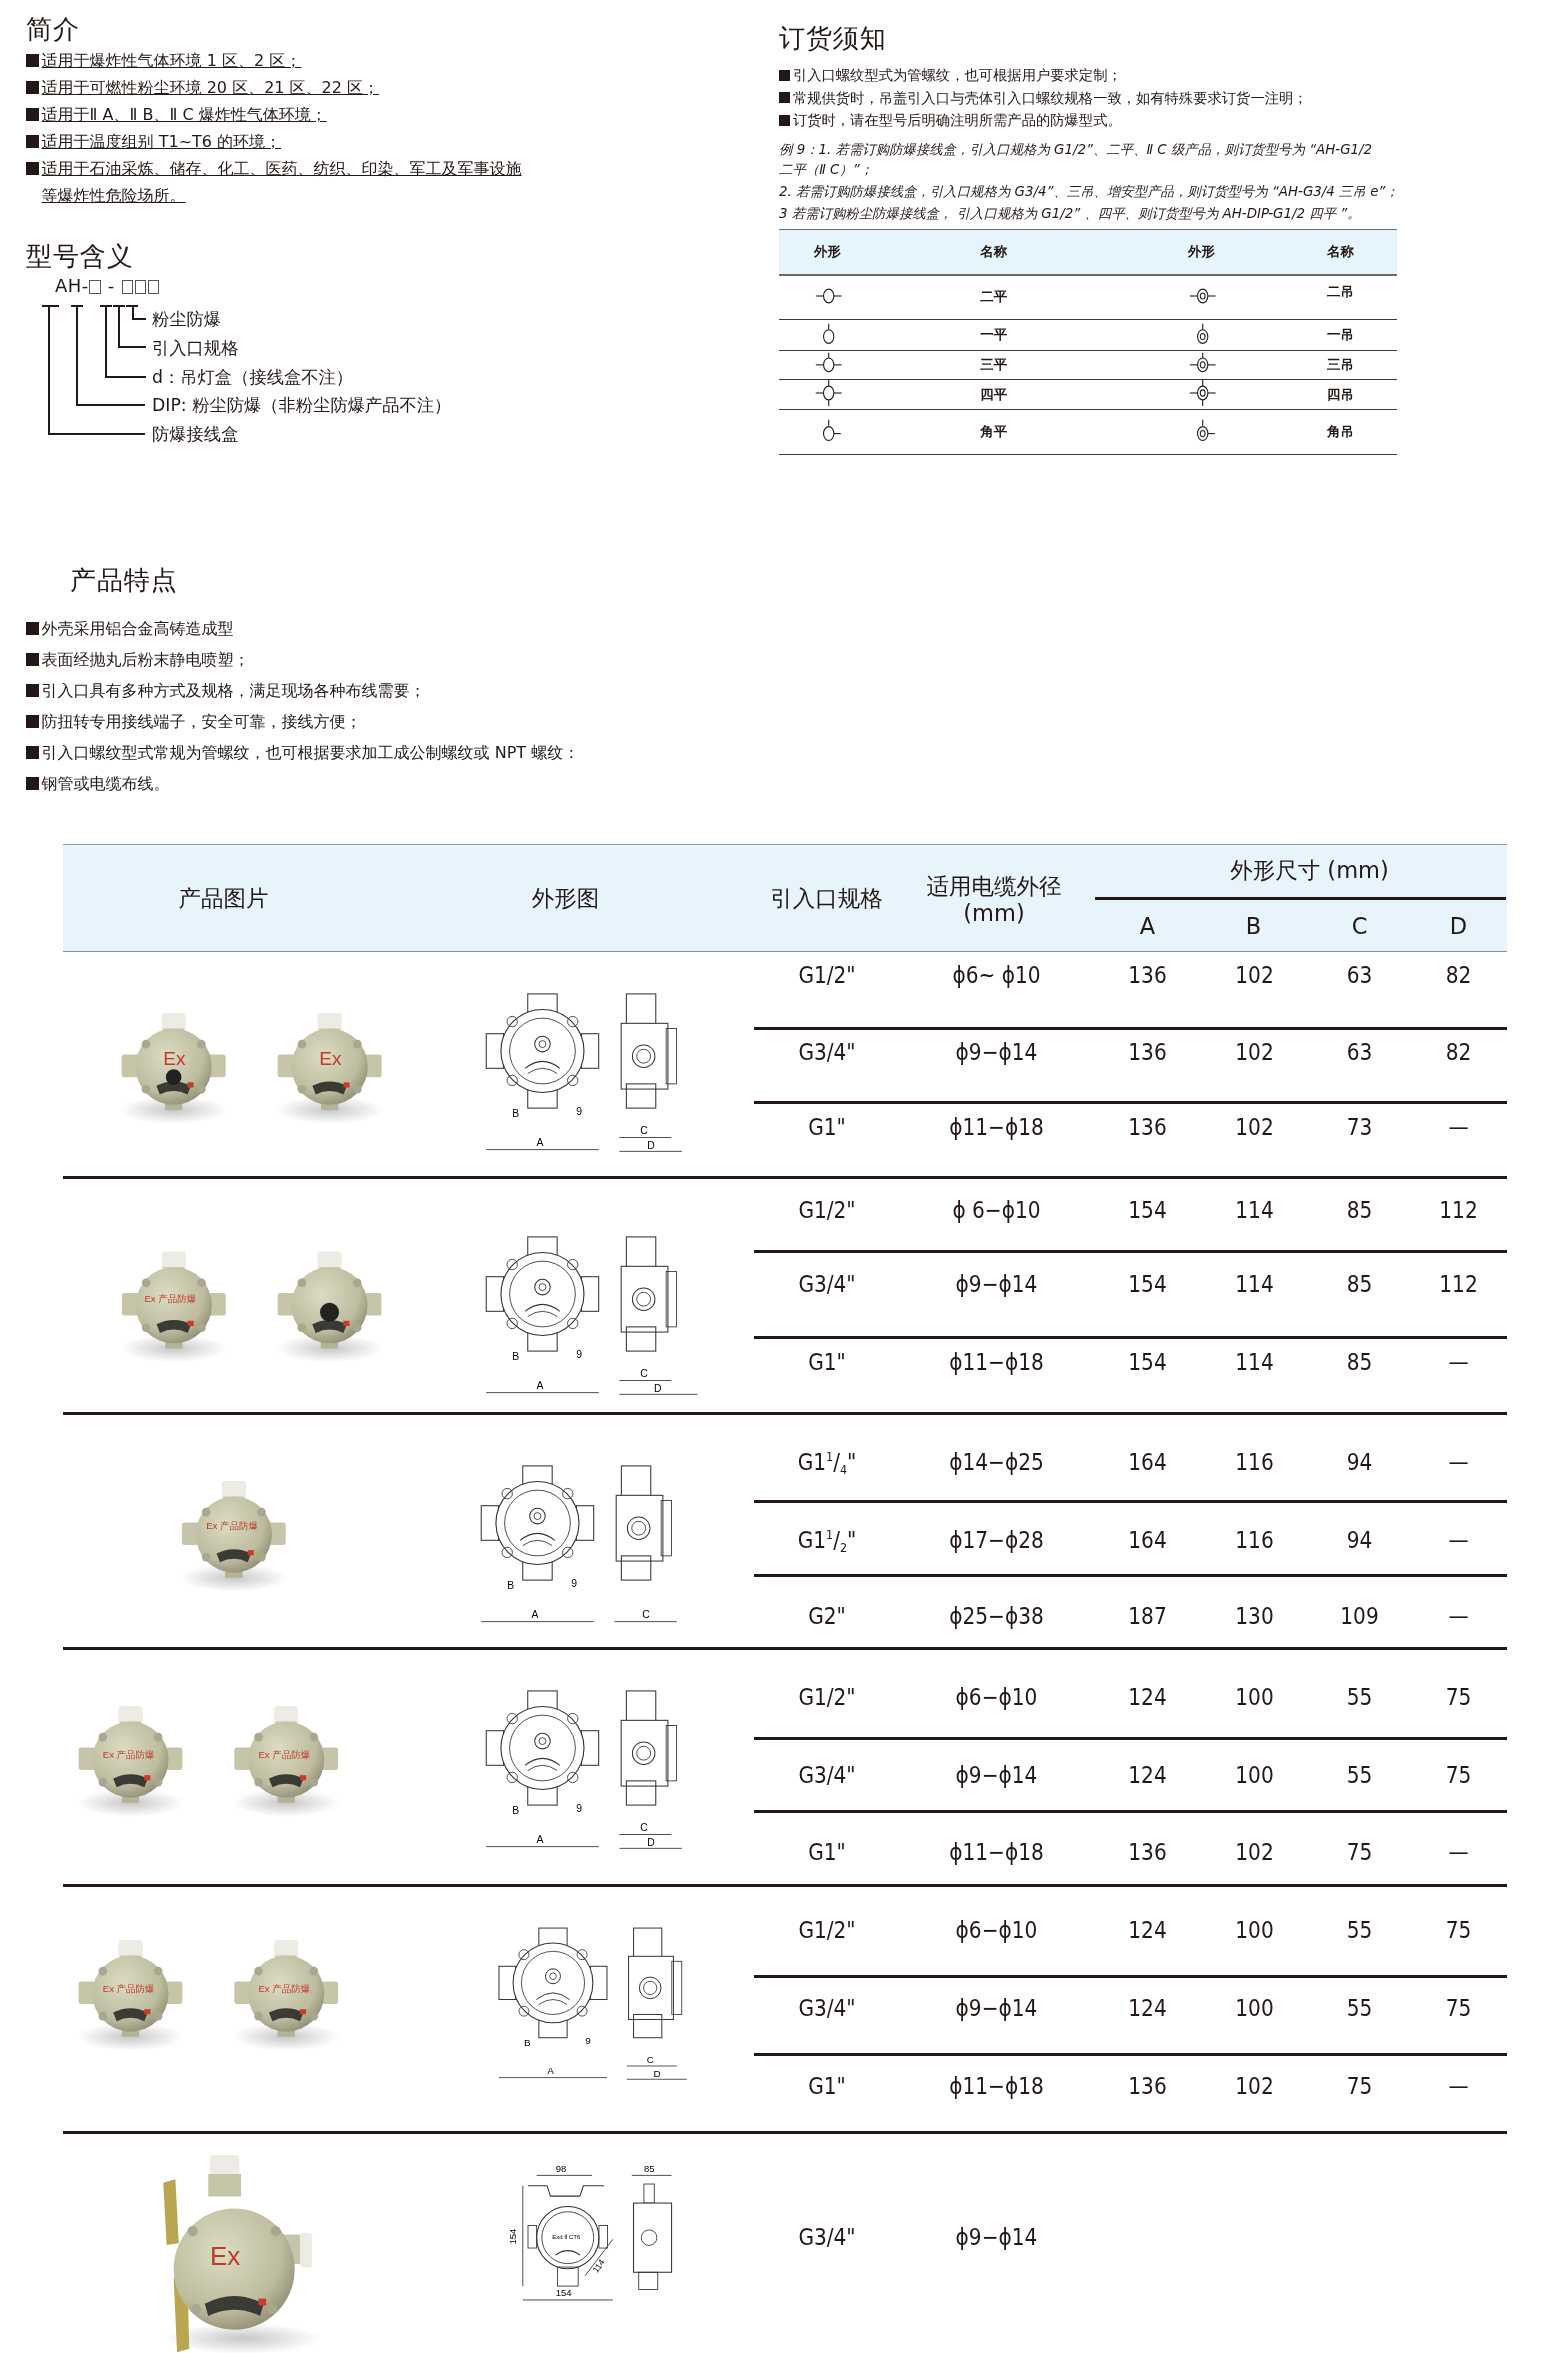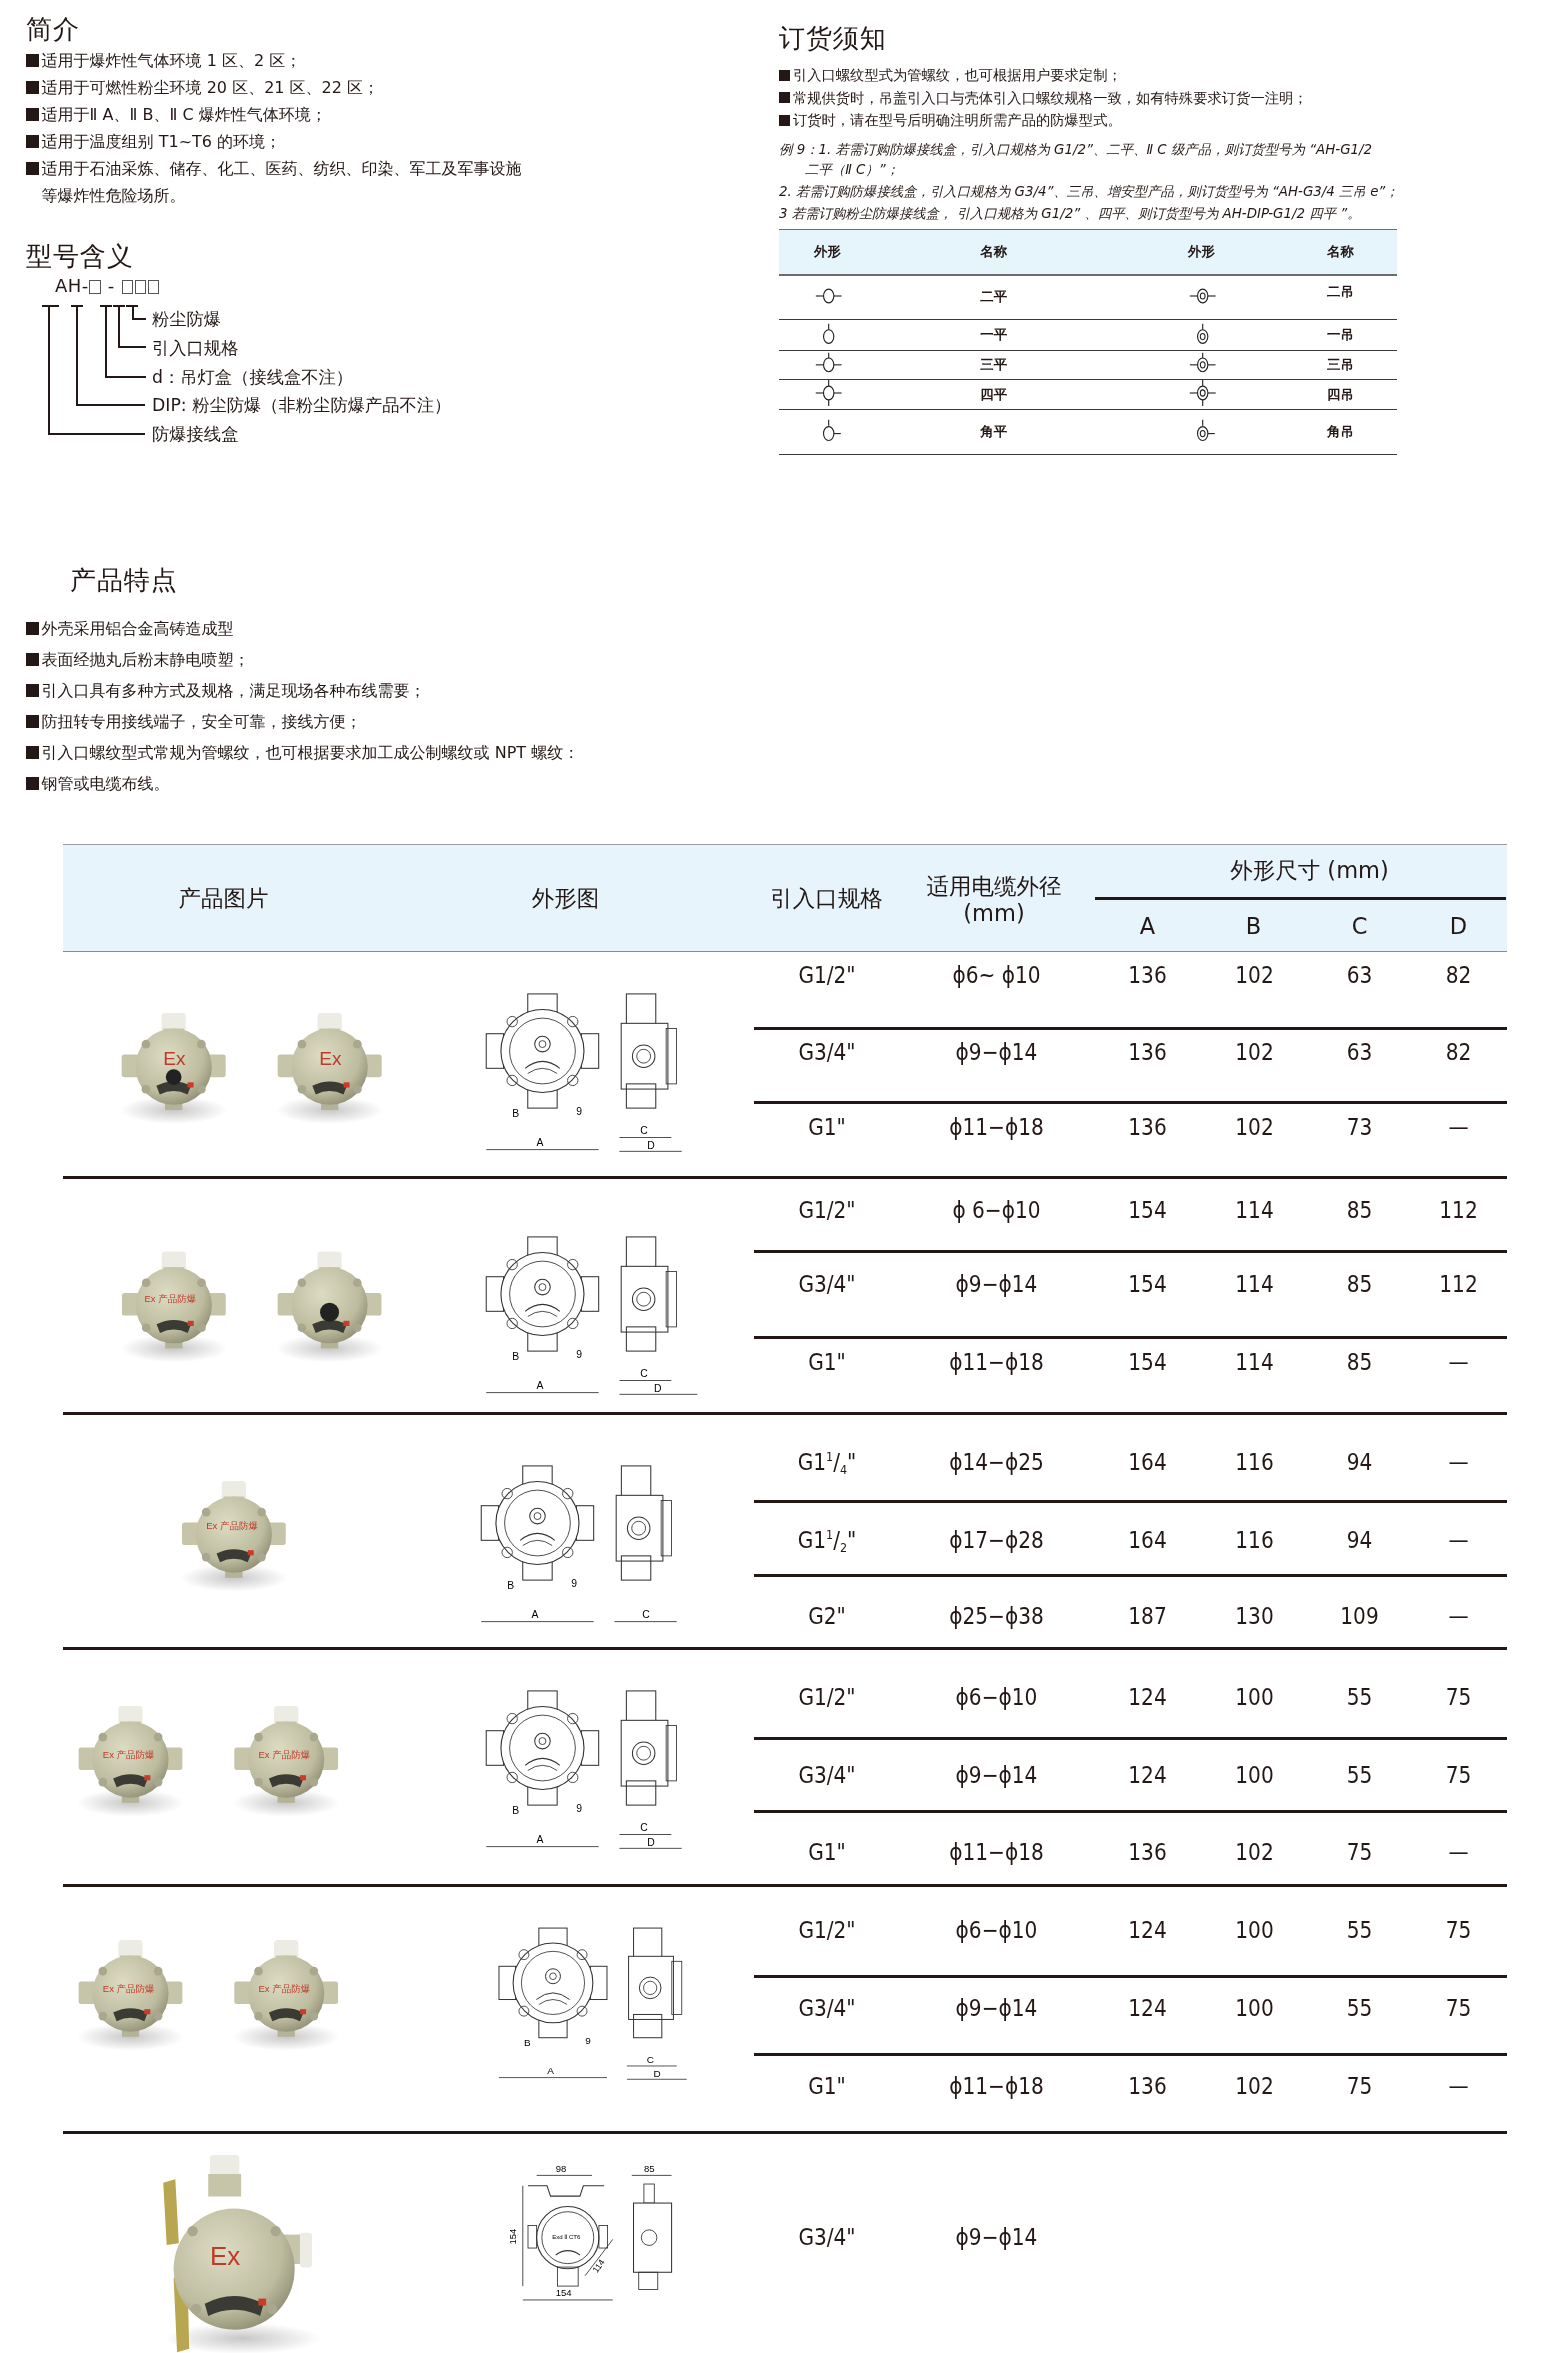--- a/index.html
+++ b/index.html
@@ -43,21 +43,21 @@
   .frac sup { vertical-align: 8.7px; }
   .frac sub { vertical-align: -3.5px; }
 
   .photo { position: absolute; }
   .drawing { position: absolute; }
 </style>
 </head>
 <body>
 
 <div class="abs h2" style="left:26px;top:12px;">简介</div>
-<ul class="abs bullet-list" style="left:26px;top:47px;">
+<ul class="abs bullet-list" style="left:26px;top:47px;text-decoration:underline;">
   <li><span class="sq"></span><span>适用于爆炸性气体环境 1 区、2 区；</span></li>
   <li><span class="sq"></span><span>适用于可燃性粉尘环境 20 区、21 区、22 区；</span></li>
   <li><span class="sq"></span><span>适用于Ⅱ A、Ⅱ B、Ⅱ C 爆炸性气体环境；</span></li>
   <li><span class="sq"></span><span>适用于温度组别 T1~T6 的环境；</span></li>
   <li><span class="sq"></span><span>适用于石油采炼、储存、化工、医药、纺织、印染、军工及军事设施</span></li>
   <li class="cont"><span>等爆炸性危险场所。</span></li>
 </ul>
 
 <div class="abs h2" style="left:26px;top:239px;">型号含义</div>
 <div class="abs model-code" style="left:55px;top:275px;">
@@ -89,21 +89,21 @@
 <div class="abs model-label" style="left:152px;top:393px;">DIP: 粉尘防爆（非粉尘防爆产品不注）</div>
 <div class="abs model-label" style="left:152px;top:422px;">防爆接线盒</div>
 
 <div class="abs h2" style="left:779px;top:21px;">订货须知</div>
 <ul class="abs bullet-list notice-list" style="left:779px;top:64px;">
   <li><span class="sq" style="width:11.3px;height:11.3px;"></span><span>引入口螺纹型式为管螺纹，也可根据用户要求定制；</span></li>
   <li><span class="sq" style="width:11.3px;height:11.3px;"></span><span>常规供货时，吊盖引入口与壳体引入口螺纹规格一致，如有特殊要求订货一注明；</span></li>
   <li><span class="sq" style="width:11.3px;height:11.3px;"></span><span>订货时，请在型号后明确注明所需产品的防爆型式。</span></li>
 </ul>
 <div class="abs example" style="left:779px;top:139px;">例 9：1. 若需订购防爆接线盒，引入口规格为 G1/2”、二平、Ⅱ C 级产品，则订货型号为 “AH-G1/2</div>
-<div class="abs example" style="left:779px;top:159px;margin-left:26px;">二平（Ⅱ C）”；</div>
+<div class="abs example" style="left:779px;top:159px;">二平（Ⅱ C）”；</div>
 <div class="abs example" style="left:779px;top:181px;">2. 若需订购防爆接线盒，引入口规格为 G3/4”、三吊、增安型产品，则订货型号为 “AH-G3/4 三吊 e”；</div>
 <div class="abs example" style="left:779px;top:203px;">3 若需订购粉尘防爆接线盒， 引入口规格为 G1/2” 、四平、则订货型号为 AH-DIP-G1/2 四平 ”。</div>
 
 <table class="order-table">
   <thead>
     <tr>
       <th class="c1">外形</th>
       <th class="c2">名称</th>
       <th class="c3">外形</th>
       <th class="c4">名称</th>

